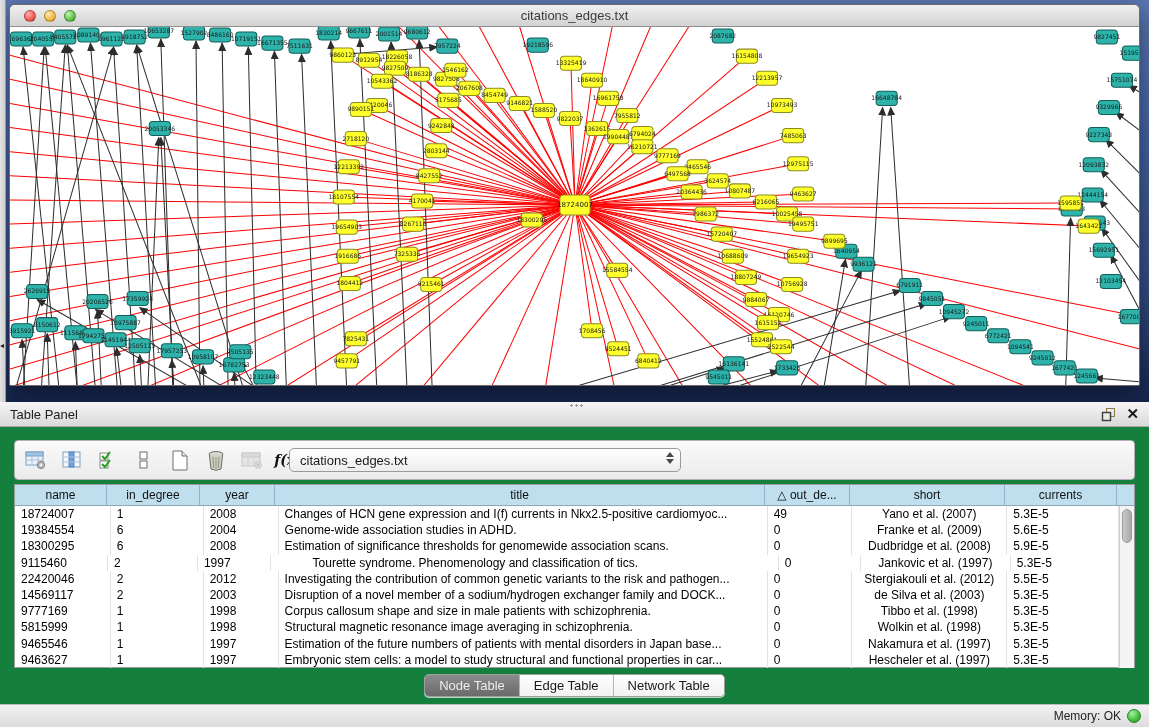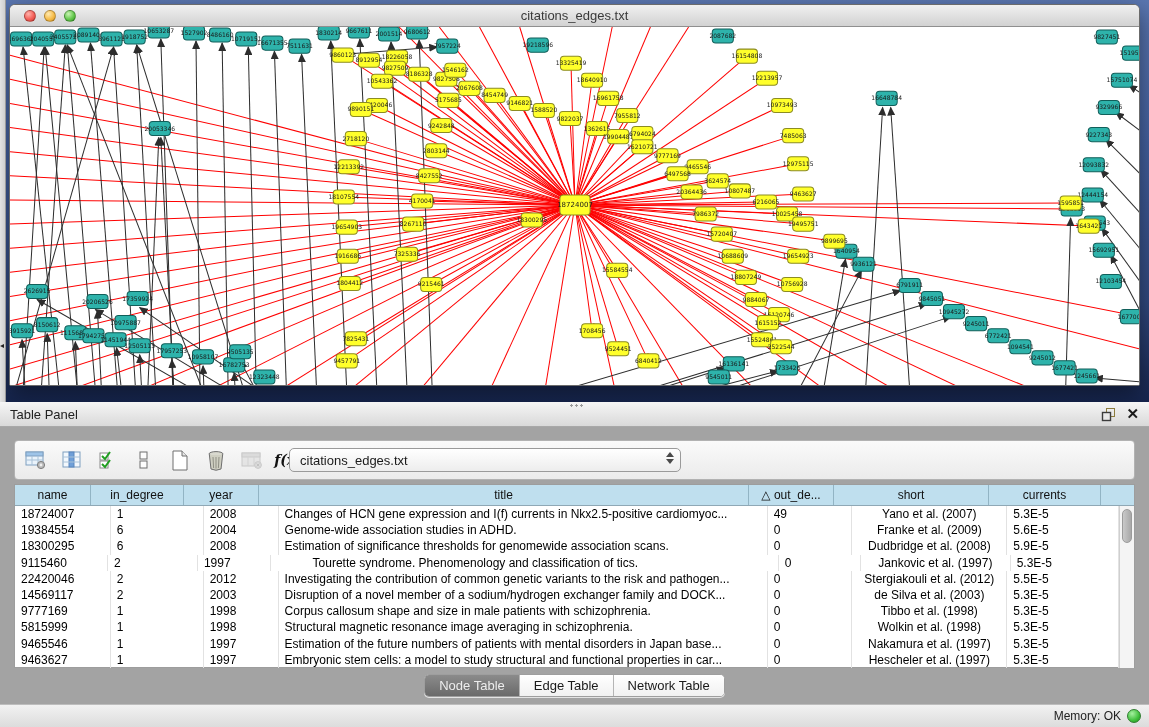--- a/index.html
+++ b/index.html
@@ -22,21 +22,21 @@
     font-size:13px; color:#3a3a3a; }
   .lights { position:absolute; left:14px; top:5px; display:flex; gap:8px; }
   .light { width:12px; height:12px; border-radius:50%; border:1px solid rgba(0,0,0,.25); }
   .light.red    { background:radial-gradient(circle at 35% 30%, #ffb3ac, #f4615a 55%, #c8342c); }
   .light.yellow { background:radial-gradient(circle at 35% 30%, #ffe9b0, #f6bd4b 55%, #d08e1e); }
   .light.green  { background:radial-gradient(circle at 35% 30%, #c9f3b4, #66c94f 55%, #2f9320); }
   .canvas-wrap { position:absolute; left:0; top:22px; right:0; bottom:0; background:#fff; }
   .canvas-wrap svg { width:100%; height:100%; display:block; }
 
   
-  .table-panel { position:absolute; left:0; top:402px; width:1149px; height:325px; background:#a3a3a3;text-decoration:underline; }
+  .table-panel { position:absolute; left:0; top:402px; width:1149px; height:325px; background:#15803d;text-decoration:underline; }
   .panel-header { position:absolute; left:0; top:0; width:100%; height:25px;
     background:linear-gradient(180deg,#f6f6f6,#d9d9d9); border-bottom:1px solid #a8a8a8; }
   .panel-title { position:absolute; left:10px; top:5px; font-size:13px; color:#222; }
   .splitter-dots { position:absolute; left:569px; top:1px; width:14px; height:5px;
     background:radial-gradient(circle,#9a9a9a 1px,transparent 1.4px); background-size:5px 5px; cursor:row-resize; }
   .panel-hdr-btns { position:absolute; right:10px; top:4px; display:flex; gap:10px; align-items:center; }
   .float-btn svg { display:block; }
   .close-btn { font-size:15px; font-weight:bold; color:#1a1a1a; line-height:16px; cursor:pointer; }
 
   .toolbar { position:absolute; left:14px; top:38px; width:1121px; height:40px;
@@ -644,21 +644,21 @@
       <span>citations_edges.txt</span>
       <span class="stepper">
           <i class="up"></i>
           <i class="dn"></i>
         </span>
     </div>
   </div>
 
   <div class="grid">
     <div class="grid-head" id="grid-head">
-        <div class="gh-cell" style="width: 76px;">name</div>
+        <div class="gh-cell" style="width: 92px;">name</div>
         <div class="gh-cell" style="width: 93px;">in_degree</div>
         <div class="gh-cell" style="width: 75px;">year</div>
         <div class="gh-cell" style="width: 490px;">title</div>
         <div class="gh-cell" style="width: 85px;">△ out_de...</div>
         <div class="gh-cell" style="width: 155px;">short</div>
         <div class="gh-cell" style="width: 112px;">currents</div>
       </div>
     <div class="grid-body">
       <div class="rows" id="grid-rows">
           <div class="grid-row">

